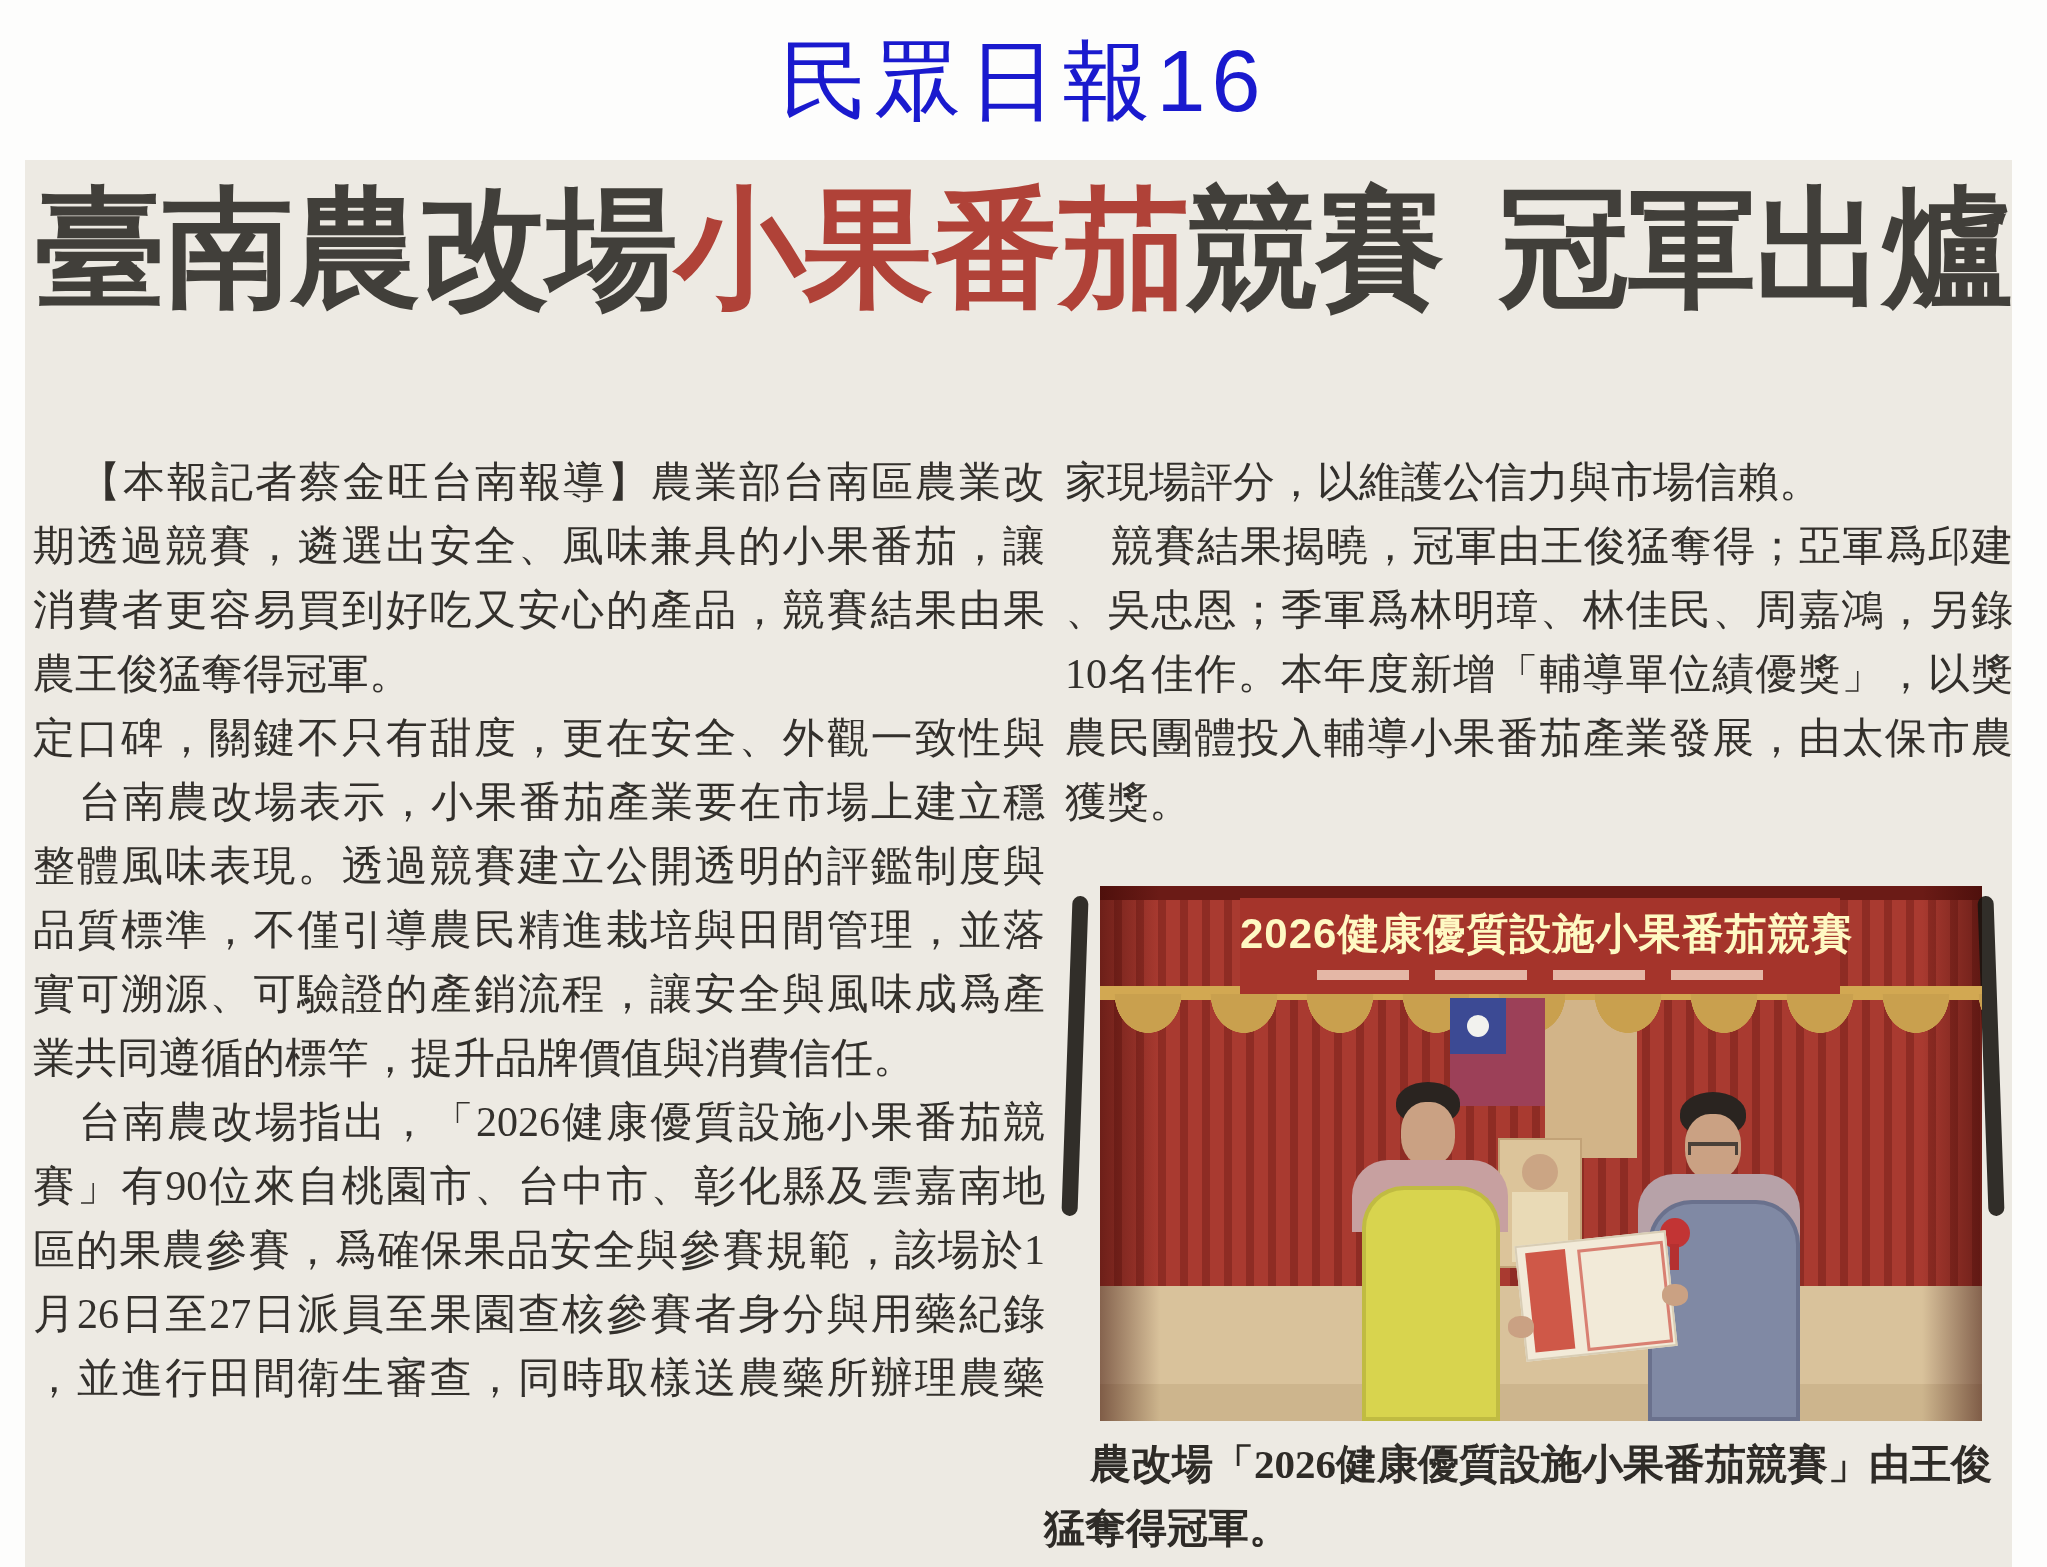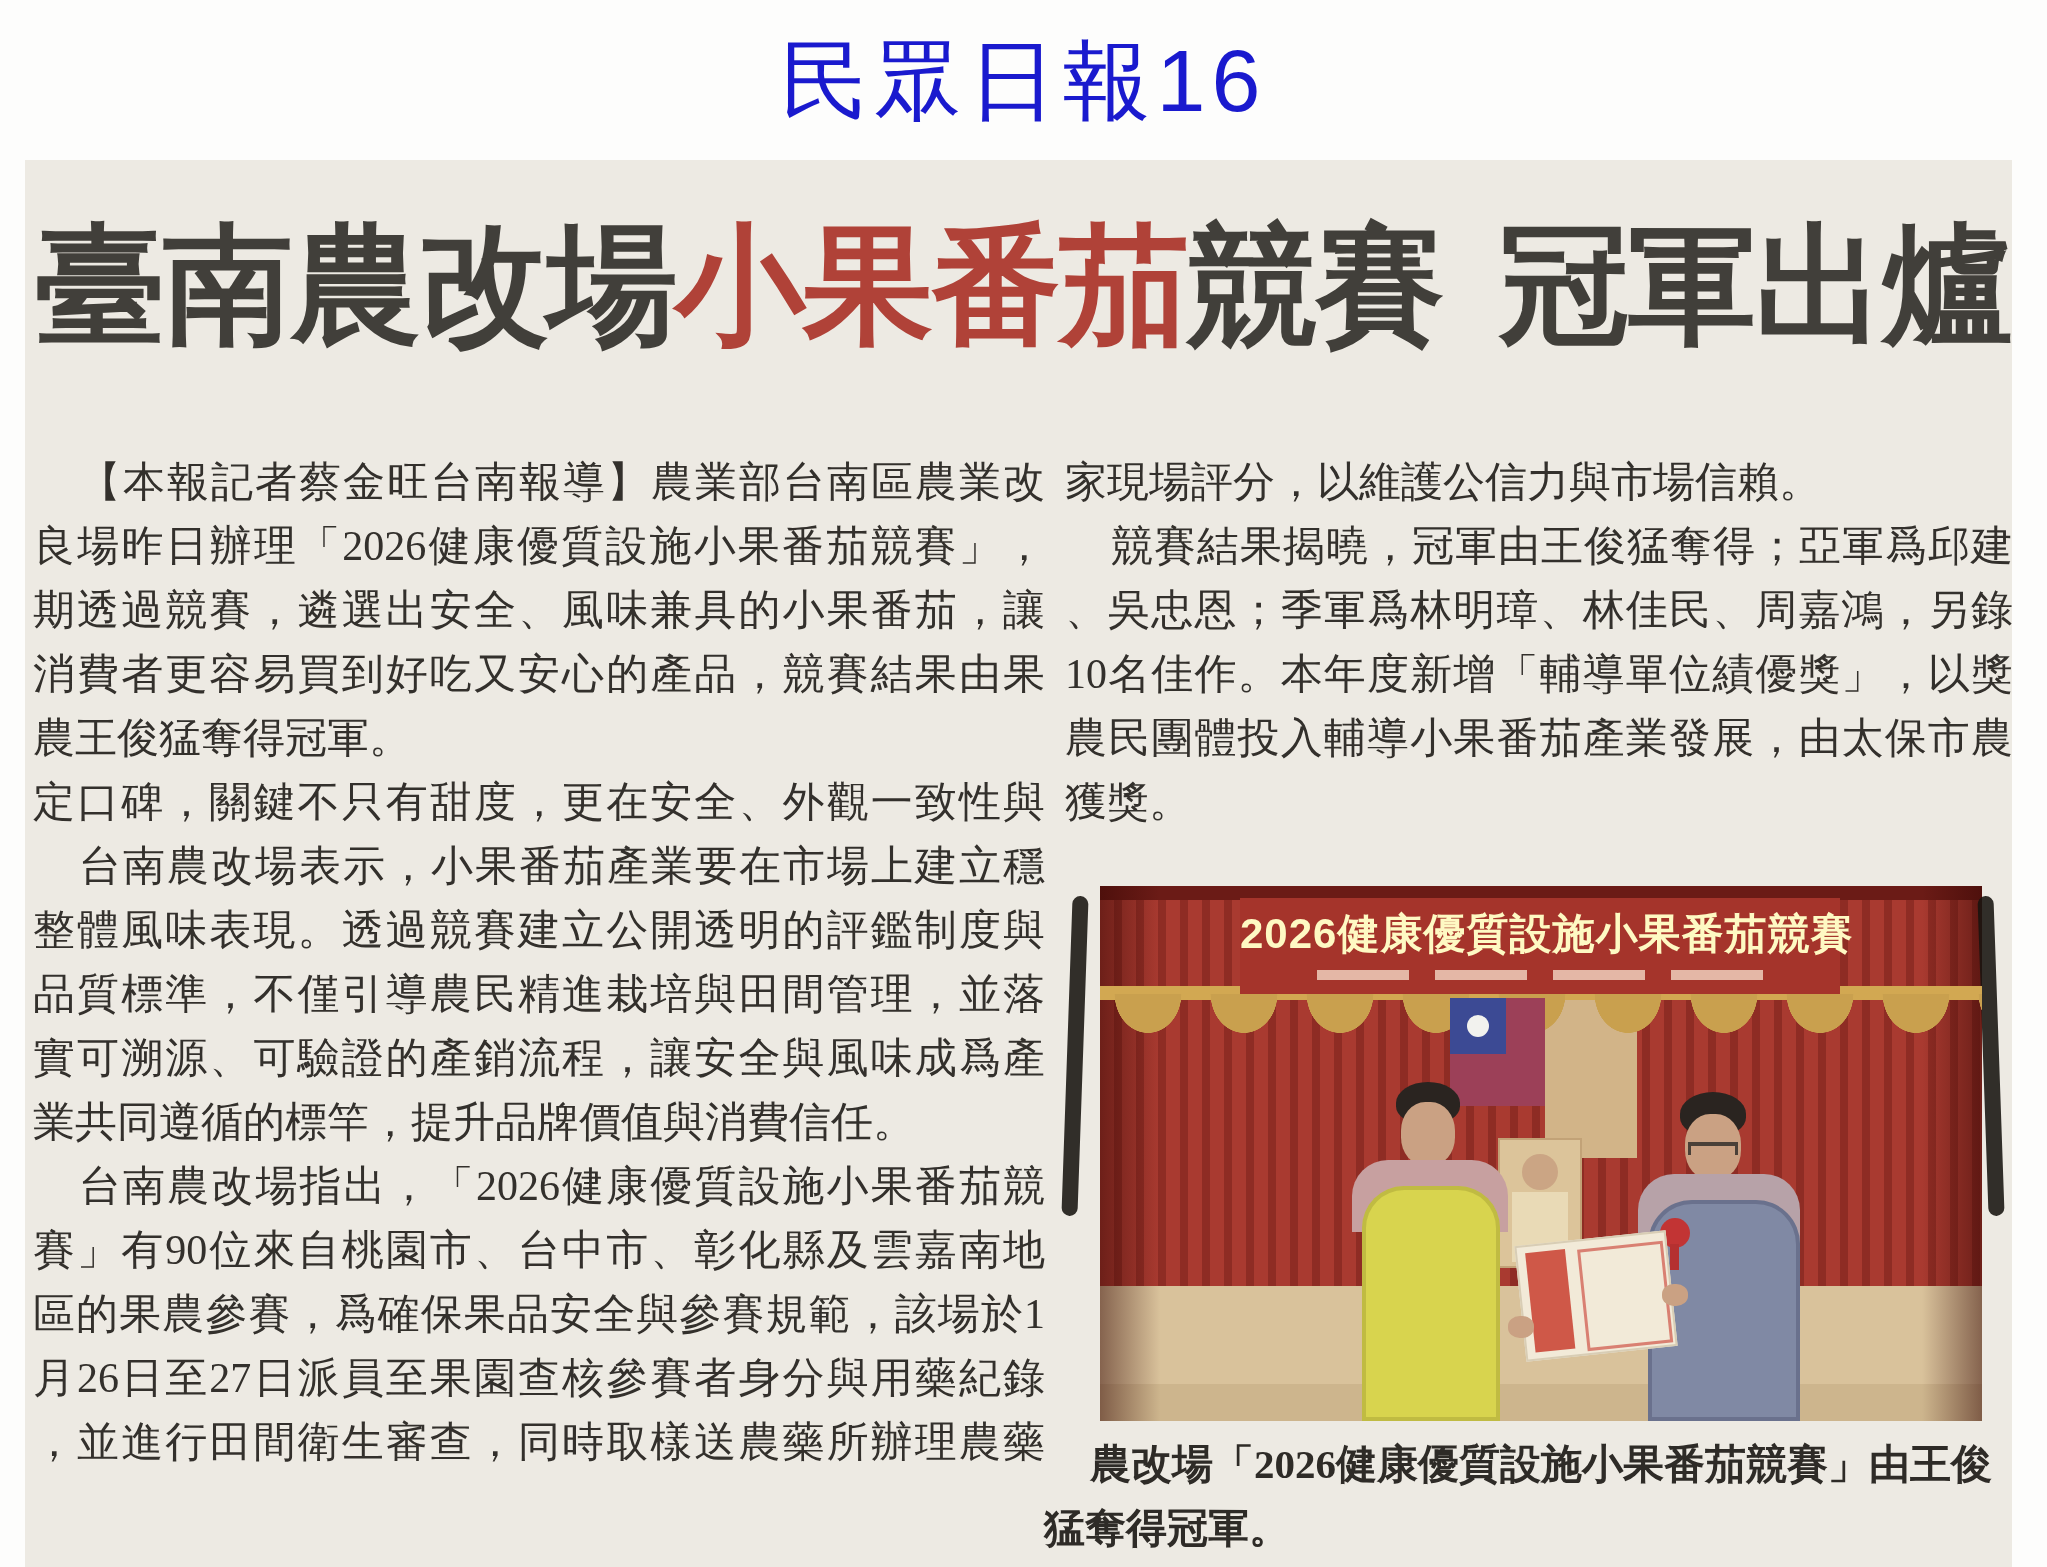--- a/index.html
+++ b/index.html
@@ -13,22 +13,22 @@
     position:absolute; left:0; top:22px; width:100%;
     text-align:center; font-family:"Liberation Sans","DejaVu Sans",sans-serif;
     font-size:88px; font-weight:500; color:#1a1ace; letter-spacing:6px;
   }
   .newsprint {
     position:absolute; left:25px; top:160px; width:1987px; height:1407px;
     background:#edeae3;
   }
   
   .headline {
-    position:absolute; left:10px; top:50px; width:1975px; height:150px;
-    font-family:Liberation Sans, sans-serif;
+    position:absolute; left:10px; top:24px; width:1975px; height:150px;
+    font-family:Liberation Mono, monospace;
     font-size:130px; font-weight:900; line-height:150px; white-space:nowrap;
     letter-spacing:-2px;
   }
   .hl-dark { color:#413f3a; }
   .hl-red  { color:#b04238; }
   .hl-gap  { margin-left:56px; }
   
   .col { position:absolute; color:#33302c; font-size:42px; }
   .col-left  { left:8px;    top:290px; width:1012px; }
   .col-right { left:1040px; top:290px; width:948px;  }
@@ -101,21 +101,20 @@
 <div class="page">
 
   <div class="masthead">民眾日報16</div>
 
   <div class="newsprint">
 
     <h1 class="headline"><span class="hl-dark">臺南農改場</span><span class="hl-red">小果番茄</span><span class="hl-dark">競賽</span><span class="hl-dark hl-gap">冠軍出爐</span></h1>
 
     <div class="col col-left">
       <div class="tline j ind">【本報記者蔡金旺台南報導】農業部台南區農業改</div>
-      <div class="tline j">良場昨日辦理「2026健康優質設施小果番茄競賽」，</div>
       <div class="tline j">期透過競賽，遴選出安全、風味兼具的小果番茄，讓</div>
       <div class="tline j">消費者更容易買到好吃又安心的產品，競賽結果由果</div>
       <div class="tline">農王俊猛奪得冠軍。</div>
       <div class="tline j">定口碑，關鍵不只有甜度，更在安全、外觀一致性與</div>
       <div class="tline j ind">台南農改場表示，小果番茄產業要在市場上建立穩</div>
       <div class="tline j">整體風味表現。透過競賽建立公開透明的評鑑制度與</div>
       <div class="tline j">品質標準，不僅引導農民精進栽培與田間管理，並落</div>
       <div class="tline j">實可溯源、可驗證的產銷流程，讓安全與風味成爲產</div>
       <div class="tline">業共同遵循的標竿，提升品牌價值與消費信任。</div>
       <div class="tline j ind">台南農改場指出，「2026健康優質設施小果番茄競</div>

